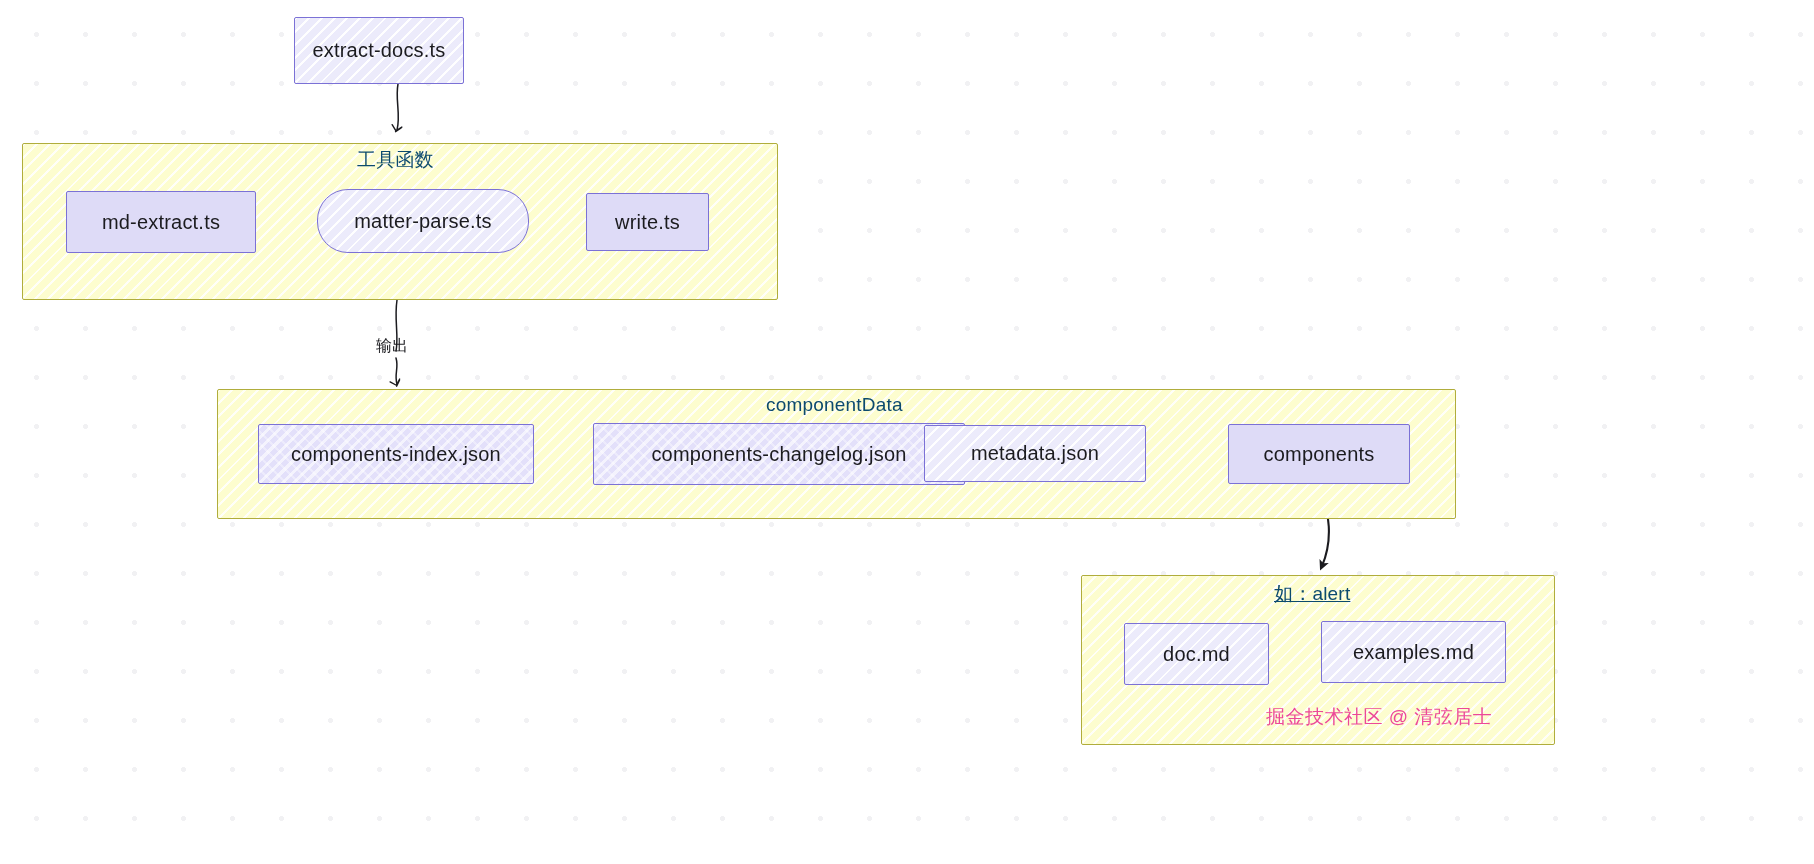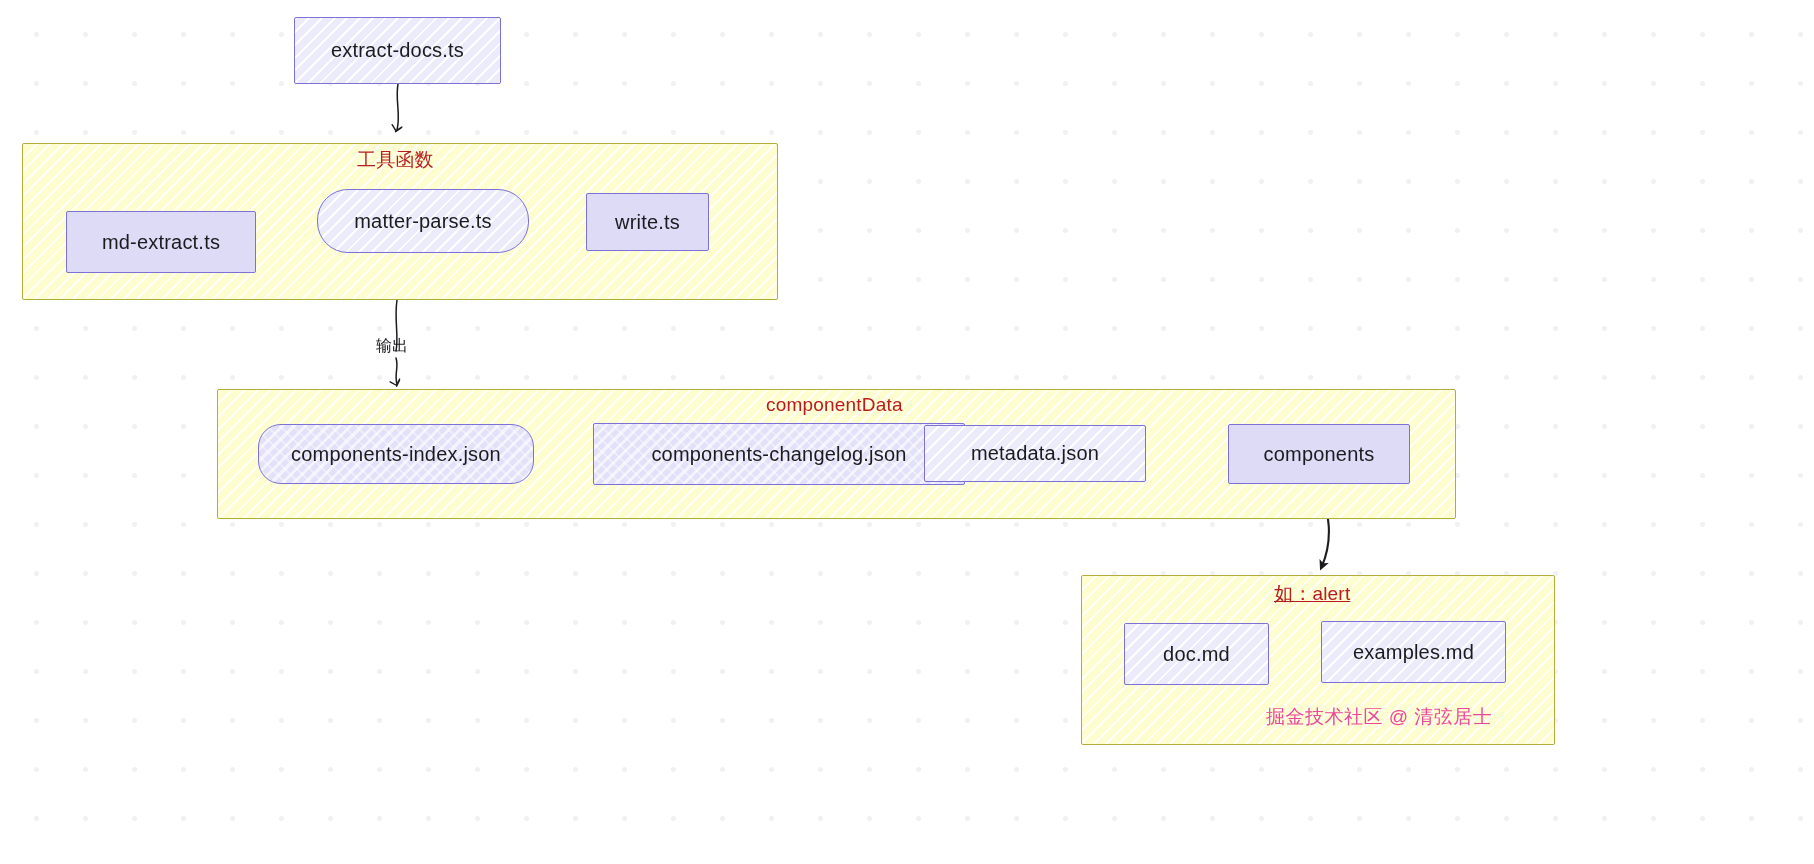--- a/index.html
+++ b/index.html
@@ -27,21 +27,21 @@
     background-image:repeating-linear-gradient(135deg,
         rgba(255,255,255,0.85) 0px,
         rgba(255,255,255,0.85) 2px,
         rgba(253,253,207,0) 2px,
         rgba(253,253,207,0) 9px);
     box-sizing:border-box;
   }
   .group-title{
     position:absolute;
     font-size:19px;
-    color:#b91c1c;
+    color:#0c4a6e;
     white-space:nowrap;
     letter-spacing:0.2px;
   }
 
   
   .node{
     position:absolute;
     box-sizing:border-box;
     border:1.7px solid #7b71d6;
     border-radius:2px;
@@ -128,41 +128,41 @@
       <path d="M1319,488 C1330,512 1333,540 1322,566" fill="none" stroke="#1b1b1f" stroke-width="2.1" stroke-linecap="round" marker-end="url(#arrow-solid)"></path>
     </g>
   </svg>
 
   <div class="edge-label" style="left:376px;top:336px;">输出</div>
 
   <div class="group" style="left:22px;top:143px;width:756px;height:157px;">
   </div>
   <div class="group-title" style="left:357px;top:147px;">工具函数</div>
 
-  <div class="node solid" style="left:66px;top:191px;width:190px;height:62px;margin-top:20px;">
+  <div class="node solid" style="left:66px;top:191px;width:190px;height:62px;">
     <span class="nlabel">md-extract.ts</span>
   </div>
 
   <div class="node hatch" style="left:317px;top:189px;width:212px;height:64px;border-radius:31px;">
     <span class="nlabel">matter-parse.ts</span>
   </div>
 
   <div class="node solid" style="left:586px;top:193px;width:123px;height:58px;">
     <span class="nlabel">write.ts</span>
   </div>
 
-  <div class="node hatch" style="left:294px;top:17px;width:207px;height:67px;">
+  <div class="node hatch" style="left:294px;top:17px;width:170px;height:67px;">
     <span class="nlabel">extract-docs.ts</span>
   </div>
 
   <div class="group" style="left:217px;top:389px;width:1239px;height:130px;">
   </div>
   <div class="group-title" style="left:766px;top:394px;">componentData</div>
 
-  <div class="node cross" style="left:258px;top:424px;width:276px;height:60px;border-radius:23px;">
+  <div class="node cross" style="left:258px;top:424px;width:276px;height:60px;">
     <span class="nlabel">components-index.json</span>
   </div>
 
   <div class="node cross" style="left:593px;top:423px;width:372px;height:62px;">
     <span class="nlabel">components-changelog.json</span>
   </div>
 
   <div class="node hatch" style="left:924px;top:425px;width:222px;height:57px;">
     <span class="nlabel">metadata.json</span>
   </div>

